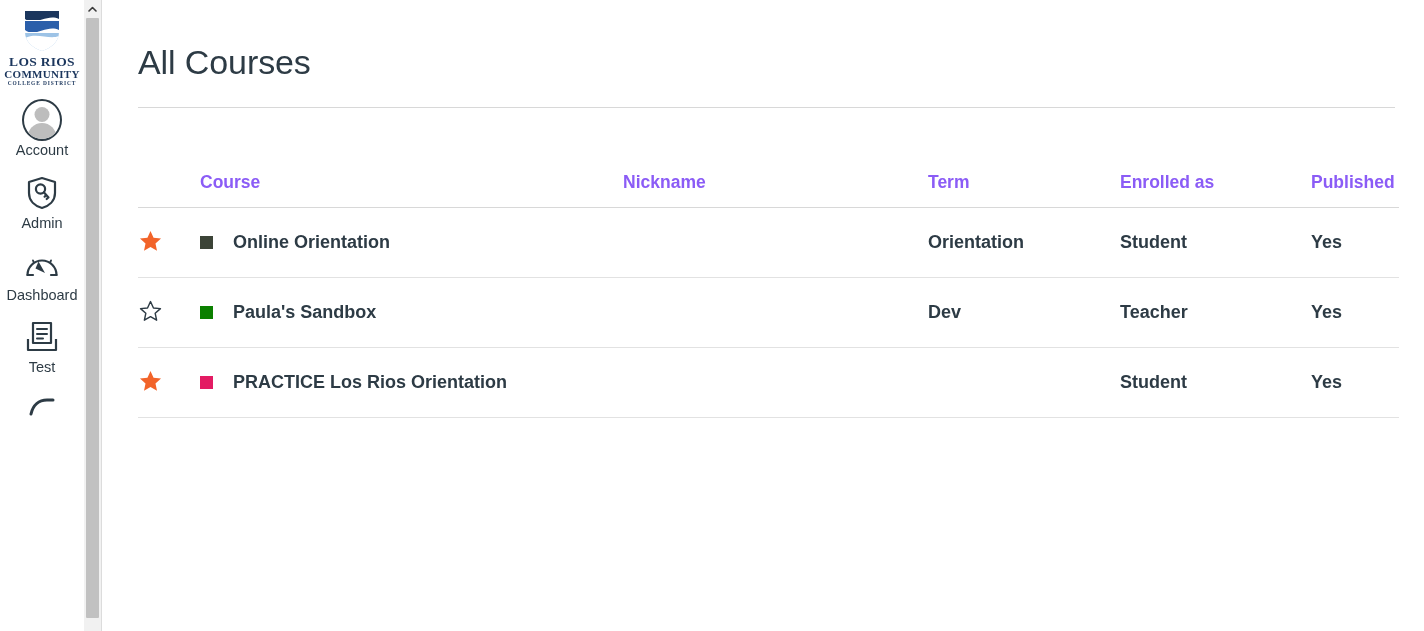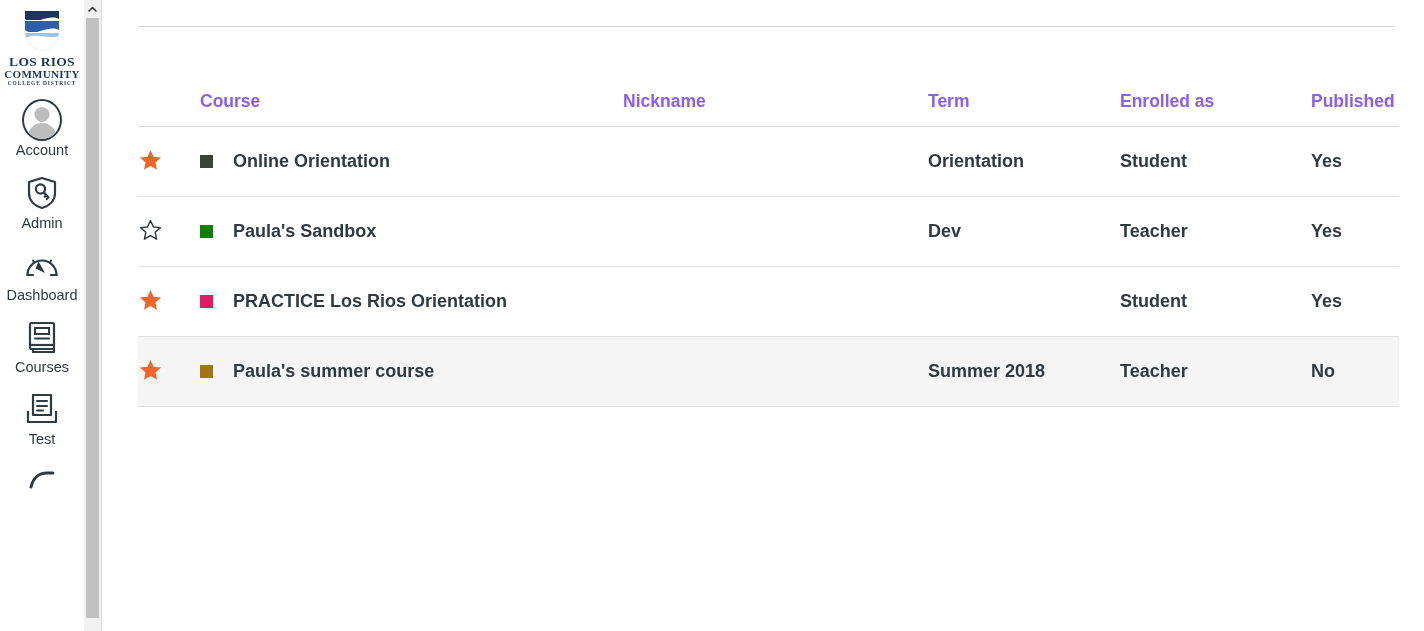--- a/index.html
+++ b/index.html
@@ -187,32 +187,20 @@
         <svg width="34" height="26" viewBox="0 0 34 26">
           <path d="M2.5 23 A14.5 14.5 0 0 1 31.5 23" fill="none" stroke="#2d3b45" stroke-width="2.2" stroke-linecap="round"></path>
           <path d="M2.5 23 H8 M26 23 H31.5" stroke="#2d3b45" stroke-width="2.2" stroke-linecap="round"></path>
           <path d="M8 8.5 L8.8 10.4 M26 8.5 L25.2 10.4" stroke="#2d3b45" stroke-width="1.9" stroke-linecap="round"></path>
           <path d="M13.5 9.5 L20 21 L10.5 16.5 Z" fill="#2d3b45"></path>
         </svg>
       </span>
       <span class="nav-label">Dashboard</span>
     </a>
 
-    <a class="nav-item">
-      <span class="nav-icon">
-        <svg width="30" height="32" viewBox="0 0 30 32">
-          <rect x="3" y="2" width="24" height="26" rx="1.5" fill="none" stroke="#2d3b45" stroke-width="2.2"></rect>
-          <path d="M3 24 H27" stroke="#2d3b45" stroke-width="2.2"></path>
-          <path d="M6 28 V31 H27 V28" fill="none" stroke="#2d3b45" stroke-width="2.2" stroke-linejoin="round"></path>
-          <rect x="8" y="7" width="14" height="6" fill="none" stroke="#2d3b45" stroke-width="2"></rect>
-          <path d="M8 17.5 H22" stroke="#2d3b45" stroke-width="2" stroke-linecap="round"></path>
-        </svg>
-      </span>
-      <span class="nav-label">Courses</span>
-    </a>
 
 
     <a class="nav-item">
       <span class="nav-icon">
         <svg width="32" height="32" viewBox="0 0 32 32">
           <path d="M7 2 H25 V22 H7 Z" fill="none" stroke="#2d3b45" stroke-width="2.2" stroke-linejoin="round"></path>
           <path d="M11 8 H21 M11 13 H21 M11 17.5 H17" stroke="#2d3b45" stroke-width="2" stroke-linecap="round"></path>
           <path d="M2 18 V29 H30 V18" fill="none" stroke="#2d3b45" stroke-width="2.2" stroke-linejoin="round"></path>
         </svg>
       </span>
@@ -231,20 +219,21 @@
       <svg width="9" height="6" viewBox="0 0 9 6">
         <path d="M1 5 L4.5 1.5 L8 5" fill="none" stroke="#3a3a3a" stroke-width="1.6" stroke-linecap="round" stroke-linejoin="round"></path>
       </svg>
     </div>
     <div class="scroll-thumb"></div>
   </div>
 
   <main class="main">
     <div class="content">
 
+      <h1 class="page-title">All Courses</h1>
       <div class="title-rule"></div>
 
       <table class="table">
         <colgroup>
           <col class="c-star">
             <col class="c-course">
             <col class="c-nick">
           <col class="c-term">
             <col class="c-role">
             <col class="c-pub">
@@ -304,35 +293,18 @@
                 <div class="course-cell">
                   <span class="swatch" style="background: rgb(227, 27, 99);"></span>
                   <a class="course-link">PRACTICE Los Rios Orientation</a>
                 </div>
               </td>
               <td></td>
               <td></td>
               <td>Student</td>
               <td>Yes</td>
             </tr>
-            <tr class="is-hover">
-              <td><button class="star-btn">
-                  <svg width="23" height="22" viewBox="0 0 24 23">
-                    <path d="M12 1 L15.2 8.1 L23 8.9 L17.2 14.1 L18.8 21.8 L12 17.9 L5.2 21.8 L6.8 14.1 L1 8.9 L8.8 8.1 Z" fill="#f2642a"></path>
-                  </svg>
-                </button></td>
-              <td>
-                <div class="course-cell">
-                  <span class="swatch" style="background: rgb(165, 115, 18);"></span>
-                  <a class="course-link">Paula's summer course</a>
-                </div>
-              </td>
-              <td></td>
-              <td>Summer 2018</td>
-              <td>Teacher</td>
-              <td class="pub-no">No</td>
-            </tr>
           </tbody>
       </table>
 
     </div>
   </main>
 </div>
 
 </body></html>

